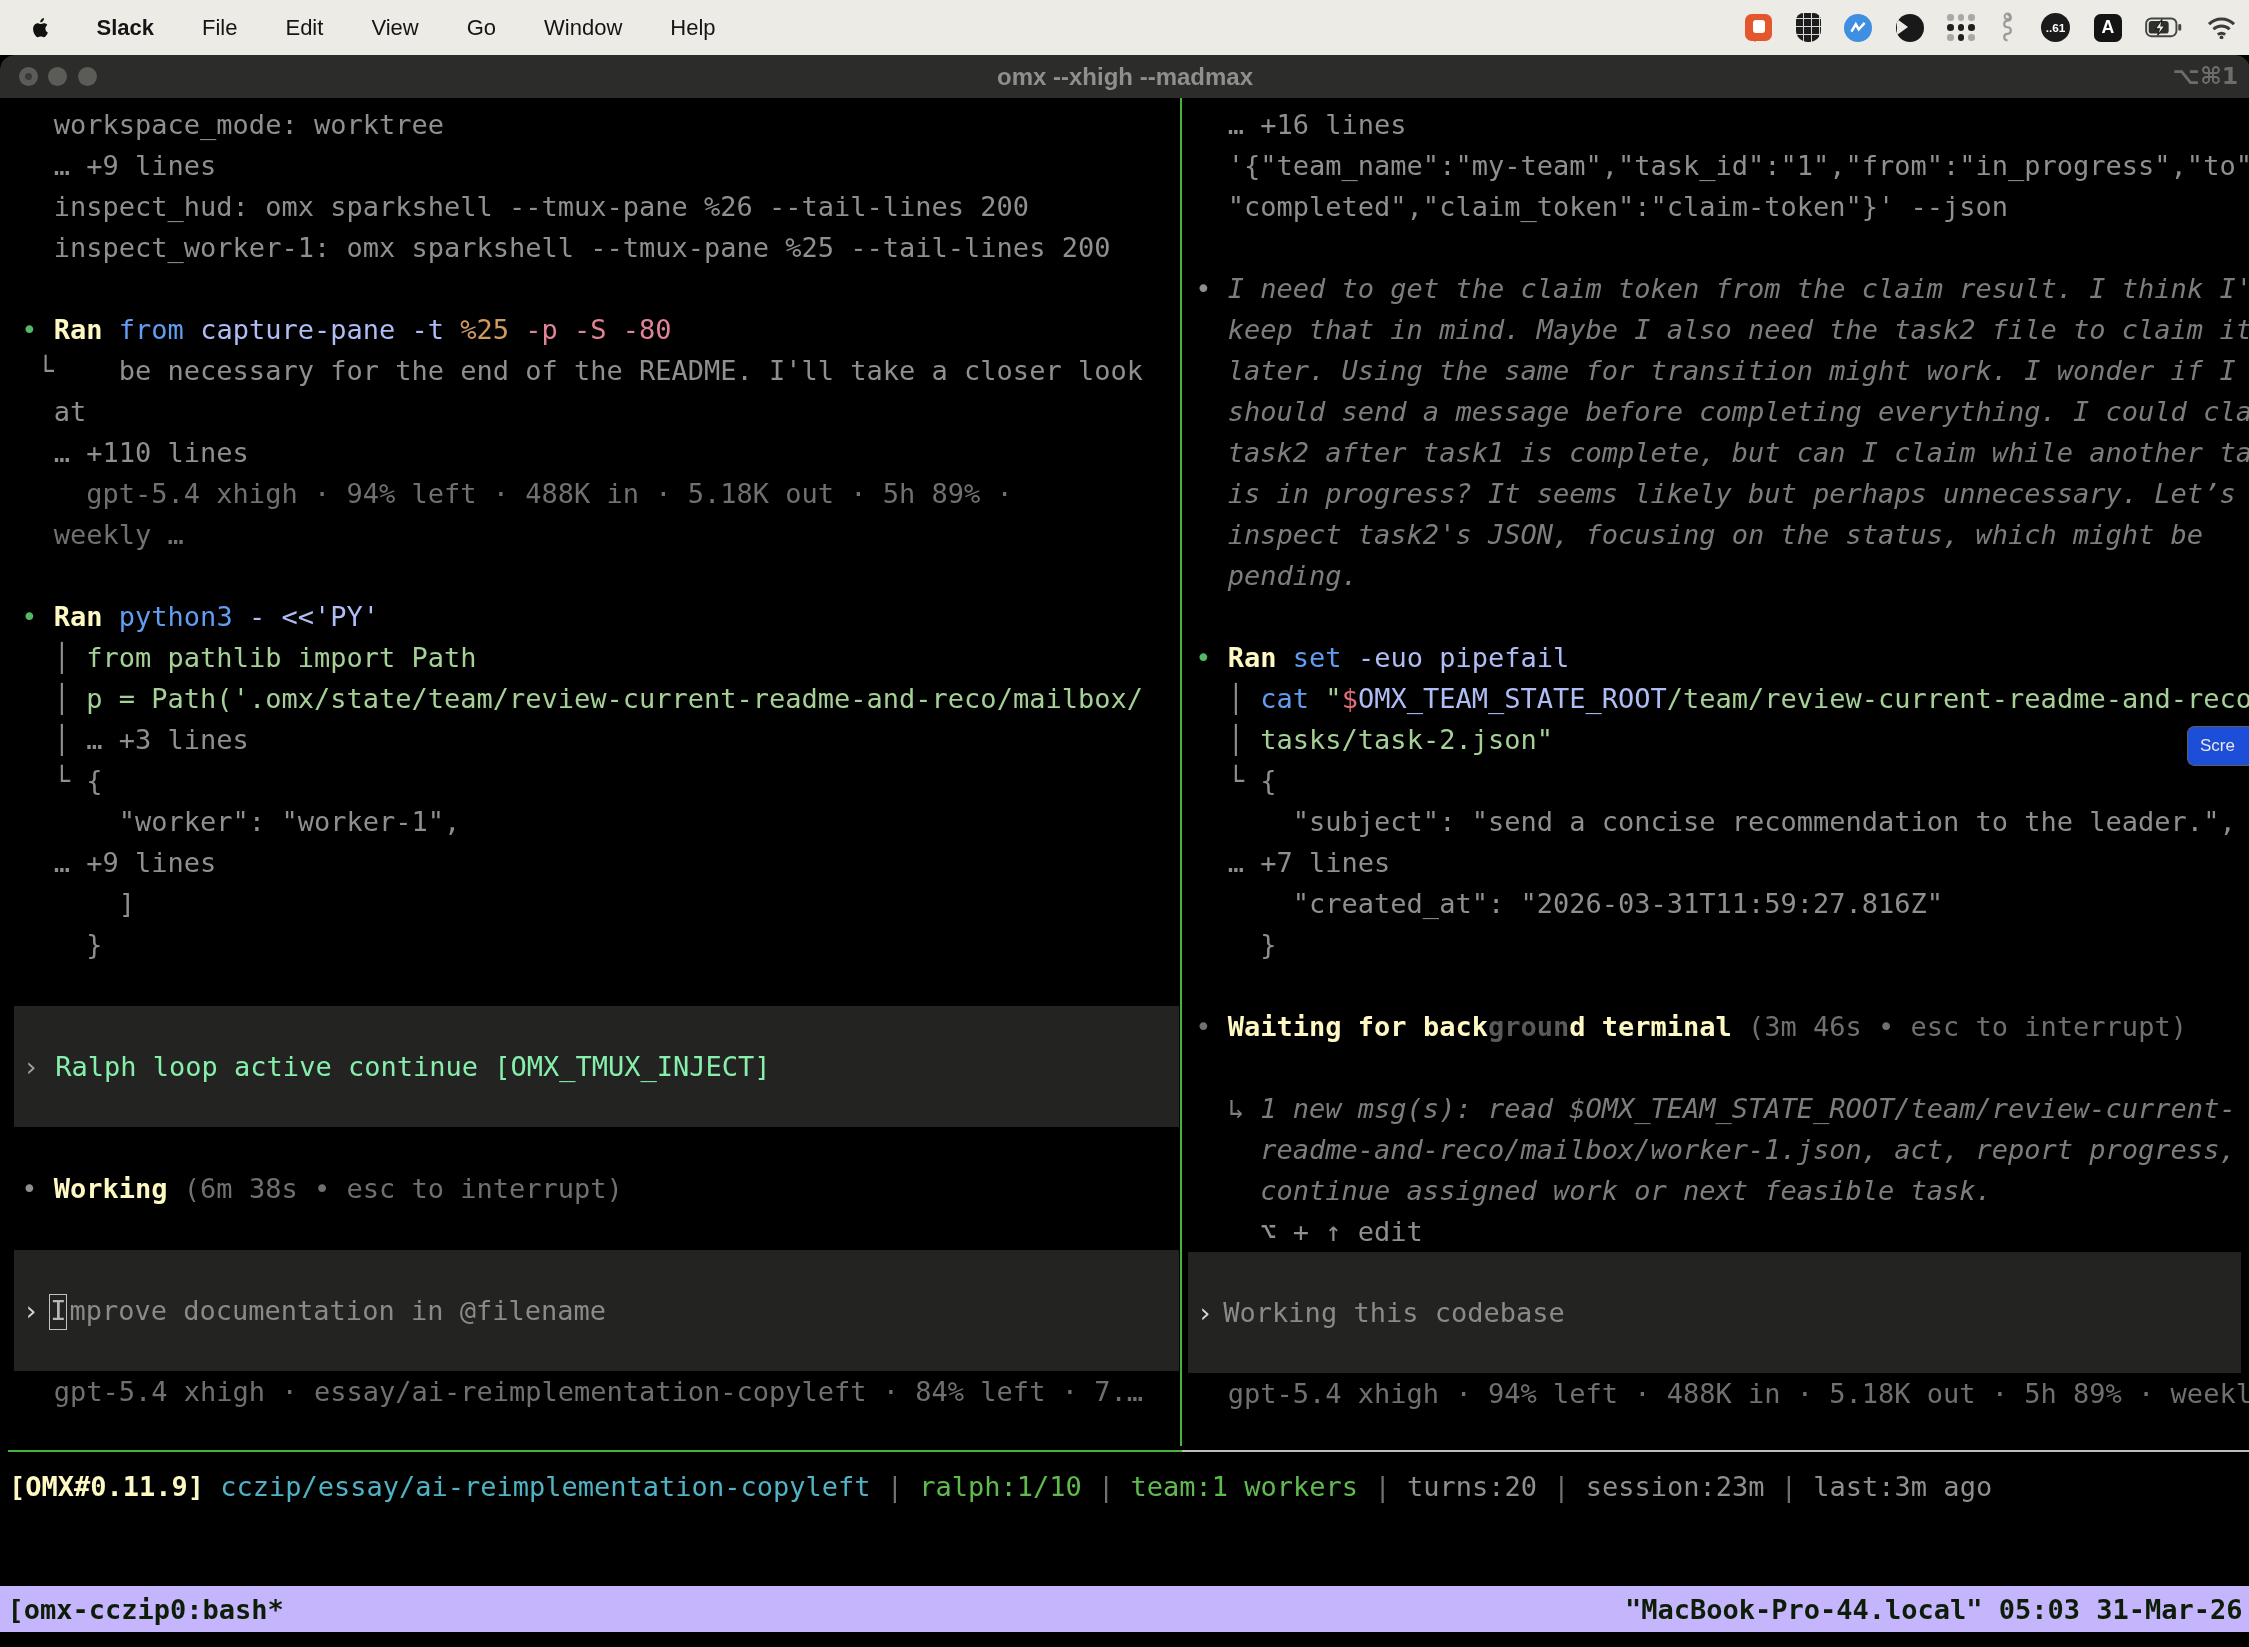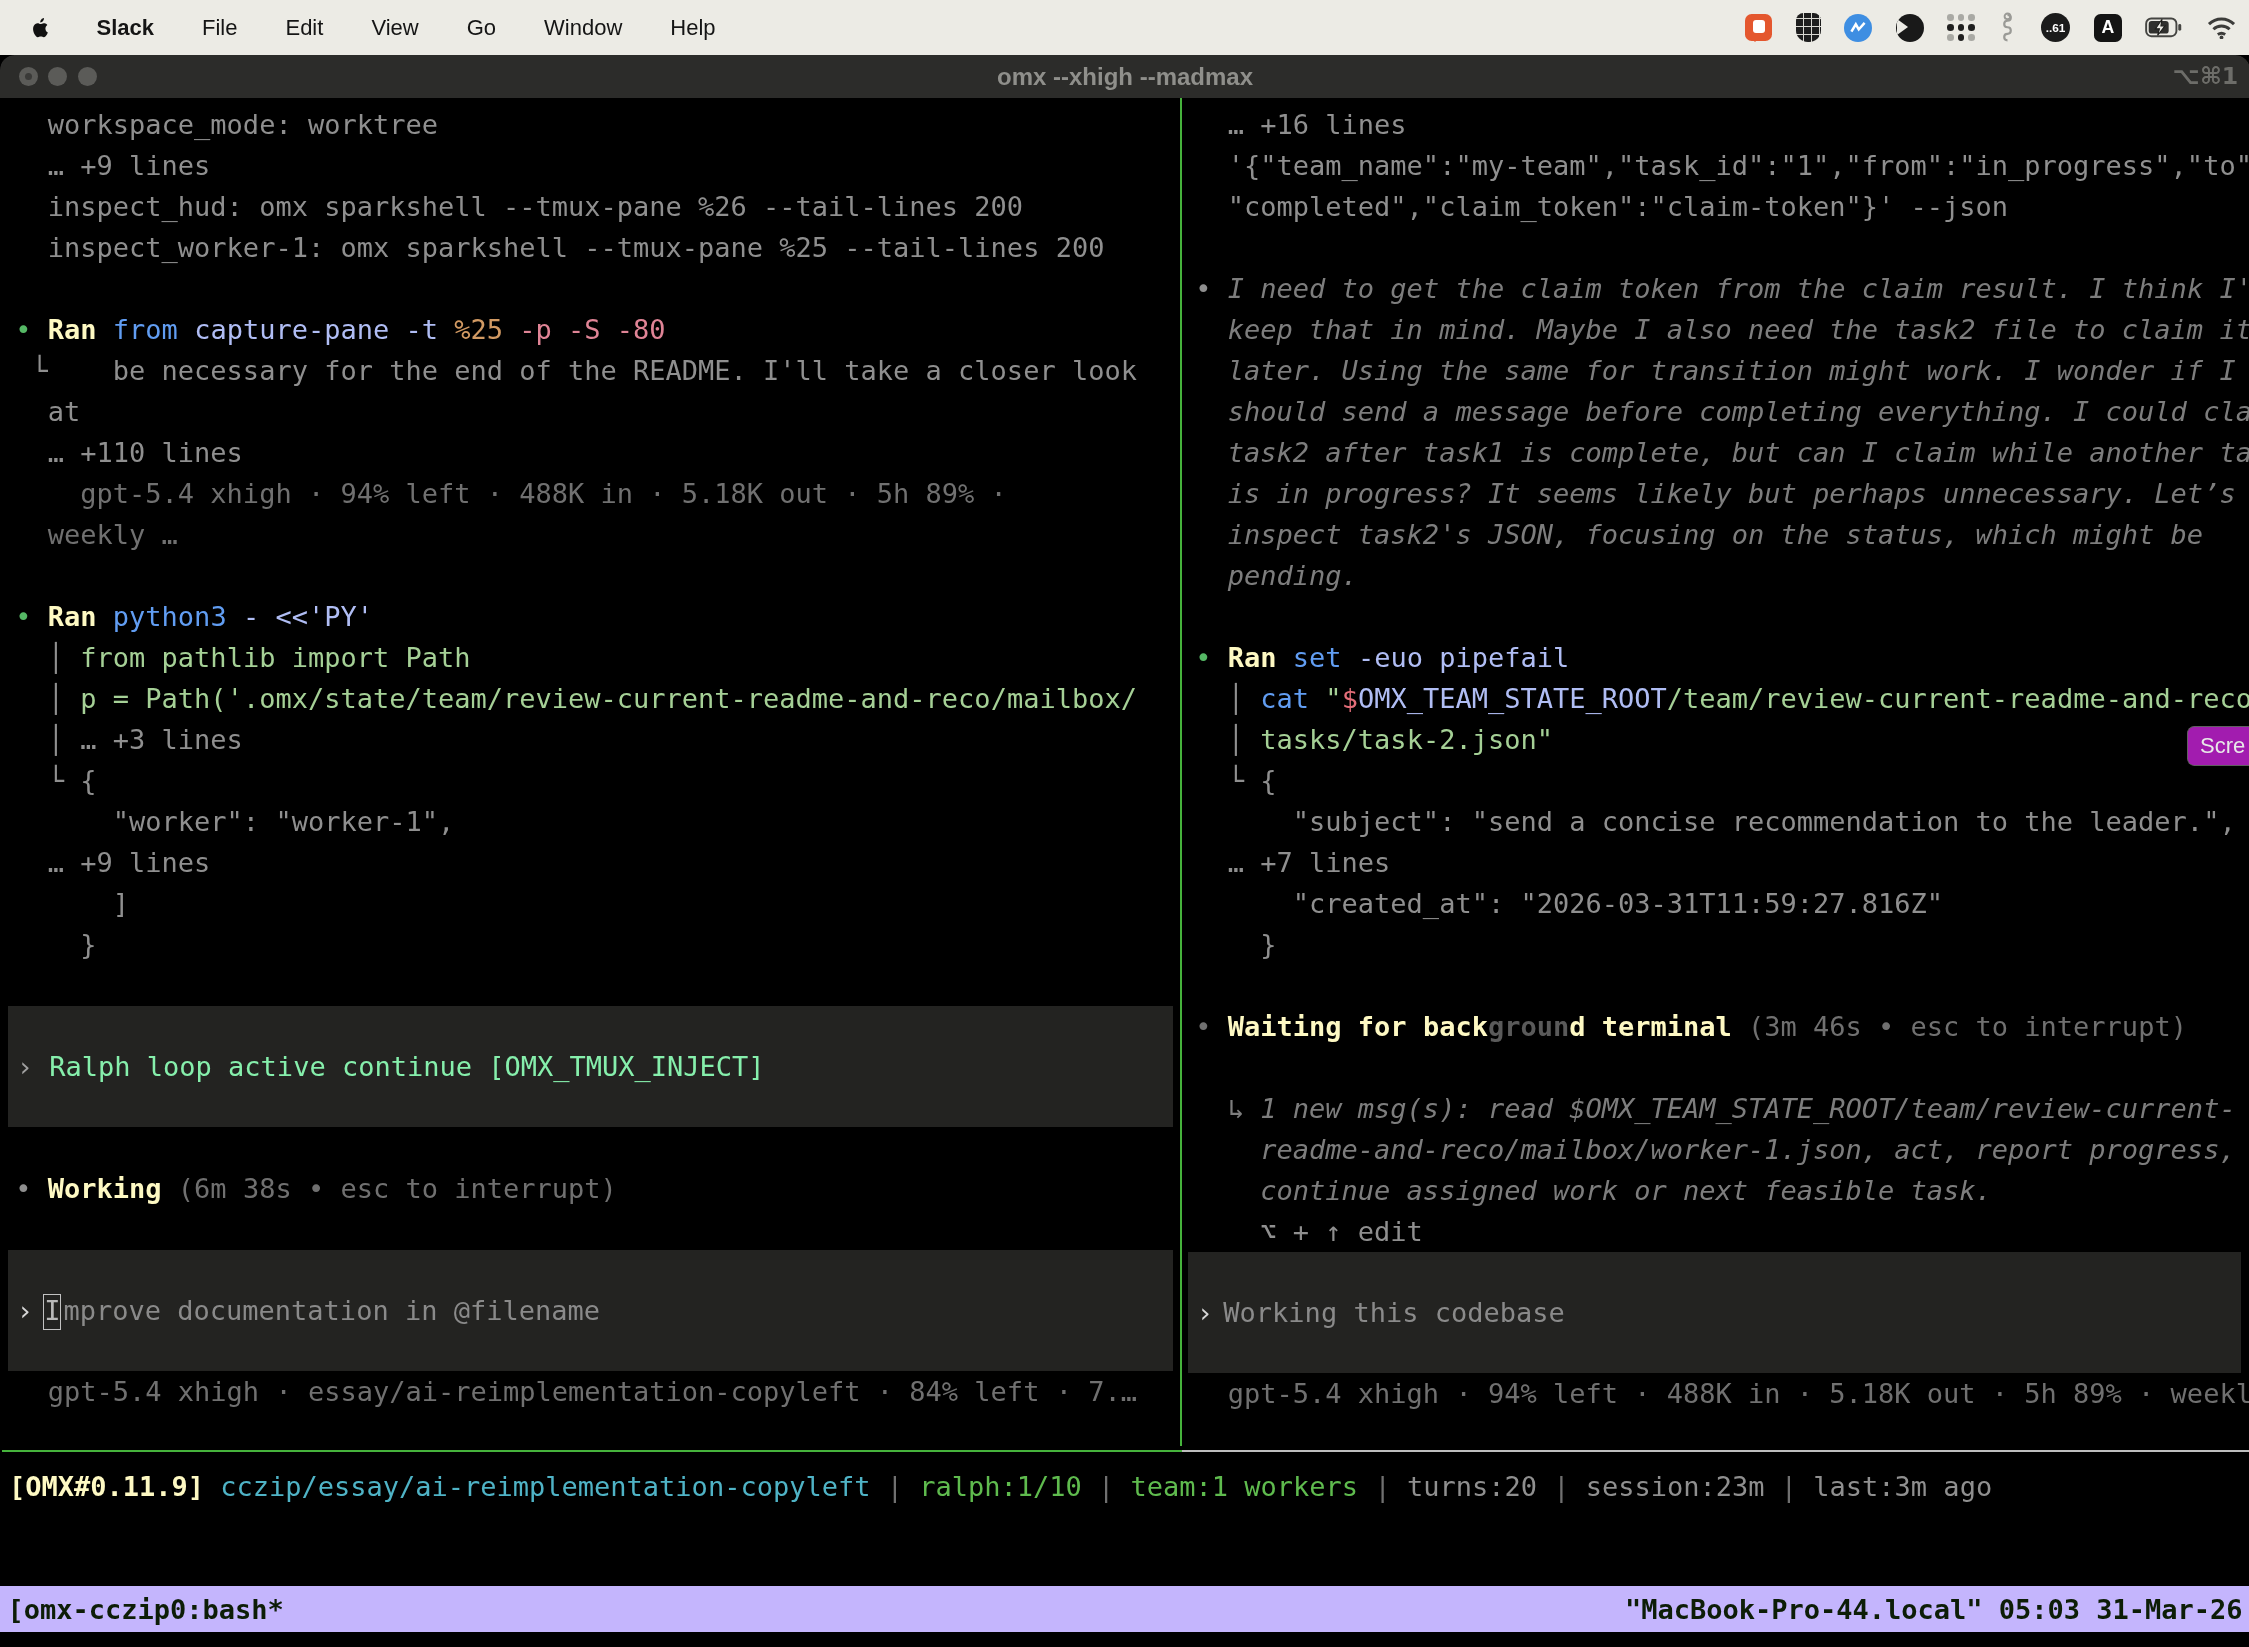--- a/index.html
+++ b/index.html
@@ -40,21 +40,21 @@
   .light{width:19px;height:19px;border-radius:50%;background:#5b5b58;display:flex;align-items:center;justify-content:center;}
   .light i{width:7.4px;height:7.4px;border-radius:50%;background:#3a3a38;}
   .wtitle{position:absolute;left:0;right:0;top:0;height:43px;line-height:43px;text-align:center;
     color:#8f8f8b;font-size:24px;font-weight:700;}
   .wshort{position:absolute;right:11.8px;top:0;height:43px;line-height:43px;color:#6d6d69;
     font-size:23.6px;font-weight:700;font-family:"DejaVu Sans",sans-serif;}
 
   
   .mono, .tline, .tmuxbar, .omxline{font-family:"DejaVu Sans Mono","DejaVu Sans",monospace;font-size:27px;}
   .pane{position:absolute;top:43px;height:1346px;overflow:hidden;padding-top:5.9px;box-sizing:content-box;}
-  .pane-left{left:2px;width:1180px;border-bottom:2.2px solid #46b33c;}
+  .pane-left{left:8px;width:1180px;border-bottom:2.2px solid #46b33c;}
   .pane-right{left:1182px;width:1068px;border-bottom:2.2px solid #bdbdbd;}
   .vdivider{position:absolute;left:1180px;top:43px;width:2.2px;height:1348px;background:#46b33c;}
   .tline{height:41px;line-height:41px;white-space:pre;overflow:hidden;padding-left:13.3px;}
   .tbox{height:121px;display:flex;align-items:center;background:#232321;margin:41px 8.9px 0 5.9px;padding-left:8.9px;}
   .tbox .tline{padding-left:0;height:auto;}
   [data-name="working-status-line"]{margin-top:41px;}
   [data-name="right-prompt-input"]{margin-top:0;}
   .in-prompt{color:#d6d6d6;margin-right:10.3px;}
   .in-cursor{display:inline-block;width:16px;height:34px;line-height:32px;border:1.5px solid #c2c2c2;
     color:#b8b8b8;text-align:center;margin-right:2.2px;}
@@ -66,22 +66,22 @@
   .s-or{color:#d29a63;} .s-pk{color:#e08496;} .s-gn{color:#a5d096;} .s-rd{color:#e46e79;}
   .s-gb{color:#55b865;} .s-dm{color:#5a5a5a;font-weight:700;} .s-cy{color:#4fb3c6;}
   .s-sg{color:#5fbb4e;} .s-bx{color:#86efac;} .s-pm{color:#a0a0a0;}
 
   .omxline{position:absolute;left:8.9px;top:1411px;height:41px;line-height:41px;white-space:pre;}
   .tmuxbar{position:absolute;left:0;top:1531px;width:2250px;height:46px;background:#c4b5fd;
     color:#0d1d07;display:flex;align-items:center;justify-content:space-between;
     padding:0 7.4px;box-sizing:border-box;font-weight:700;}
 
   
-  .scretip{position:absolute;right:0;top:726px;height:38px;background:#a21caf;border:1.5px solid #606060;
-    border-right:none;border-radius:7.4px 0 0 7.4px;color:#e8e8e8;font-size:22px;
+  .scretip{position:absolute;right:0;top:726px;height:38px;background:#1d4ed8;border:1.5px solid #606060;
+    border-right:none;border-radius:7.4px 0 0 7.4px;color:#e8e8e8;font-size:17px;
     display:flex;align-items:center;padding:0 3px 0 11.8px;min-width:47px;}
 </style>
 </head>
 <body>
 
 <div class="desktop" data-name="desktop">
 
   <div class="menubar" data-name="menu-bar">
     <div class="mb-left" data-name="menu-bar-left">
       <span class="apple" data-name="apple-menu-icon">

